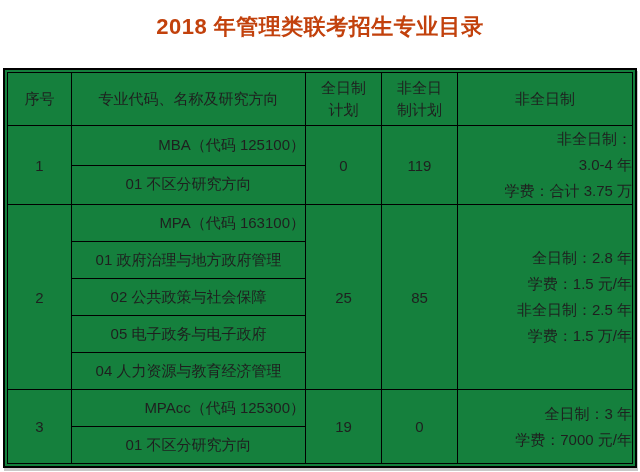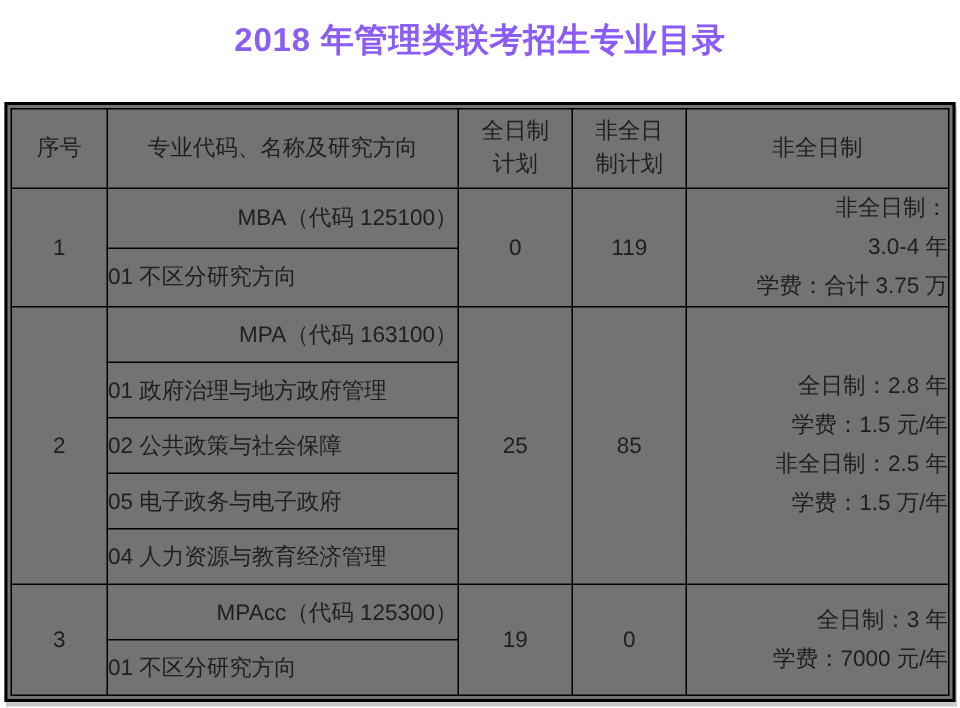--- a/index.html
+++ b/index.html
@@ -16,28 +16,28 @@
     width: 640px;
     height: 472px;
     background: #ffffff;
   }
   h1.title {
     margin: 12px 0 0 0;
     text-align: center;
     font-size: 22px;
     line-height: 30px;
     font-weight: bold;
-    color: #8b5cf6;
+    color: #c2410c;
     letter-spacing: 0.5px;
   }
   .table-wrap {
     margin: 26px 3px 0 3px;
     border: 2px solid #000000;
     padding: 2px;
-    background: #737373;
+    background: #15803d;
     box-shadow: 1px 3px 0 #c9c9c9;
   }
   table.catalog {
     border-collapse: collapse;
     width: 100%;
     table-layout: fixed;
     font-size: 15px;
   }
   table.catalog th,
   table.catalog td {
@@ -62,21 +62,21 @@
   col.c-fee    { width: auto; }
   tr.body-row { height: 37px; }
   td.serial-cell,
   td.plan-cell {
     text-align: center;
   }
   td.program-cell {
     text-align: right;
   }
   td.direction-cell {
-    text-align: left;
+    text-align: center;
     padding-left: 8px;
   }
   td.fee-cell {
     text-align: center;
   }
   td.fee-cell .fee-line {
     line-height: 26px;
     text-align: right;
   }
 </style>

